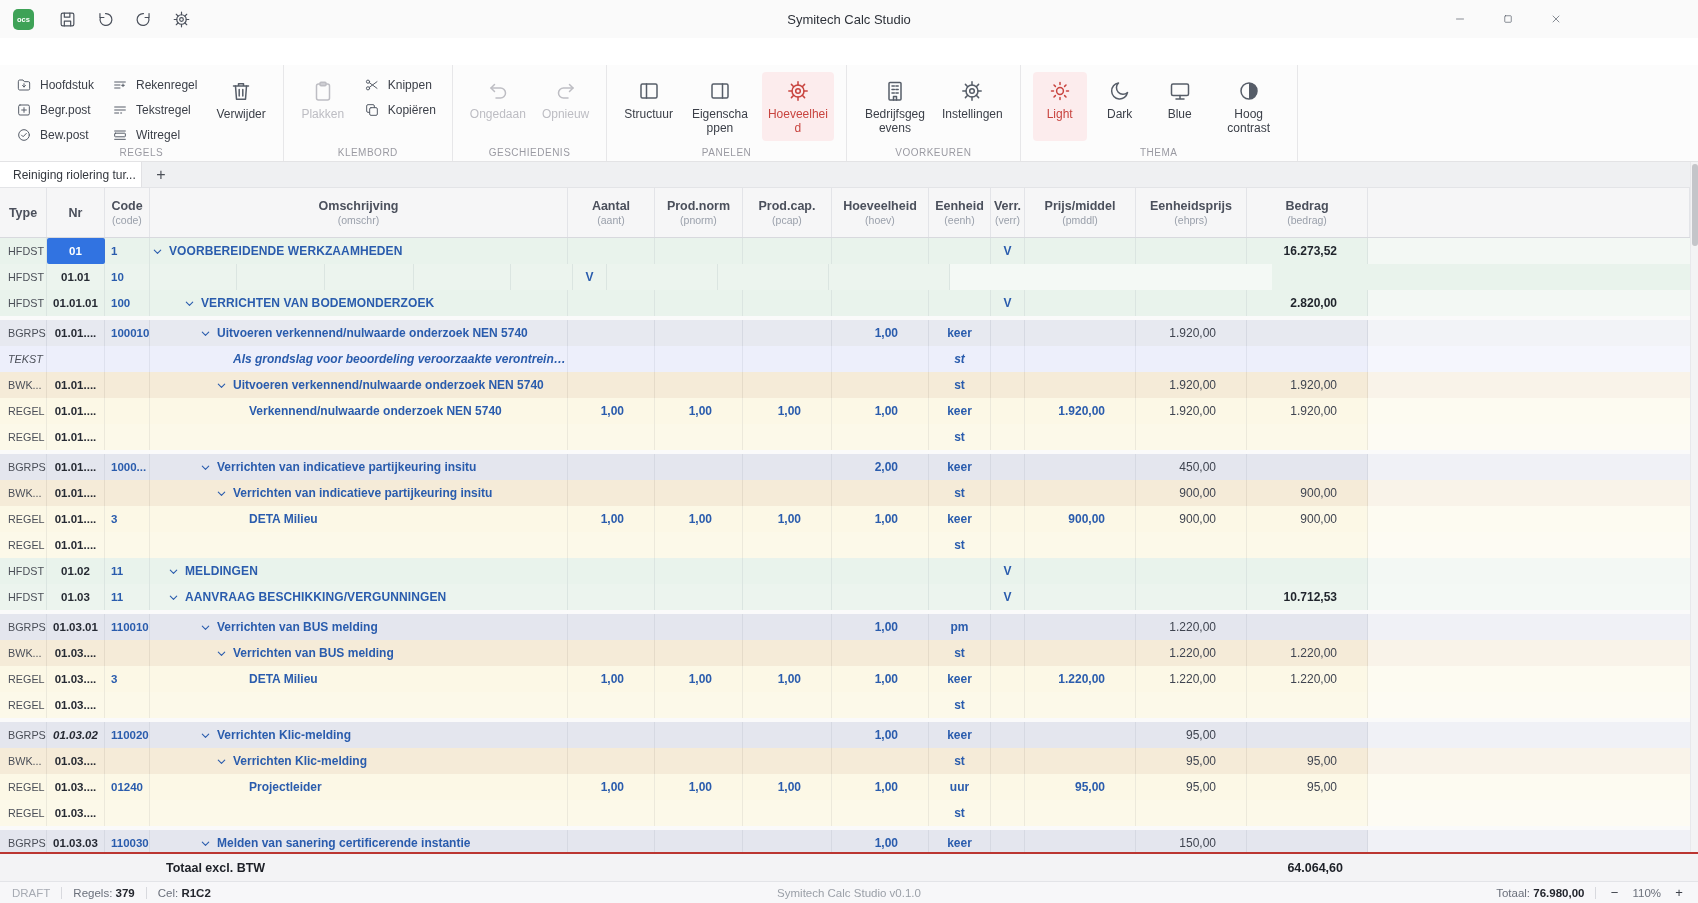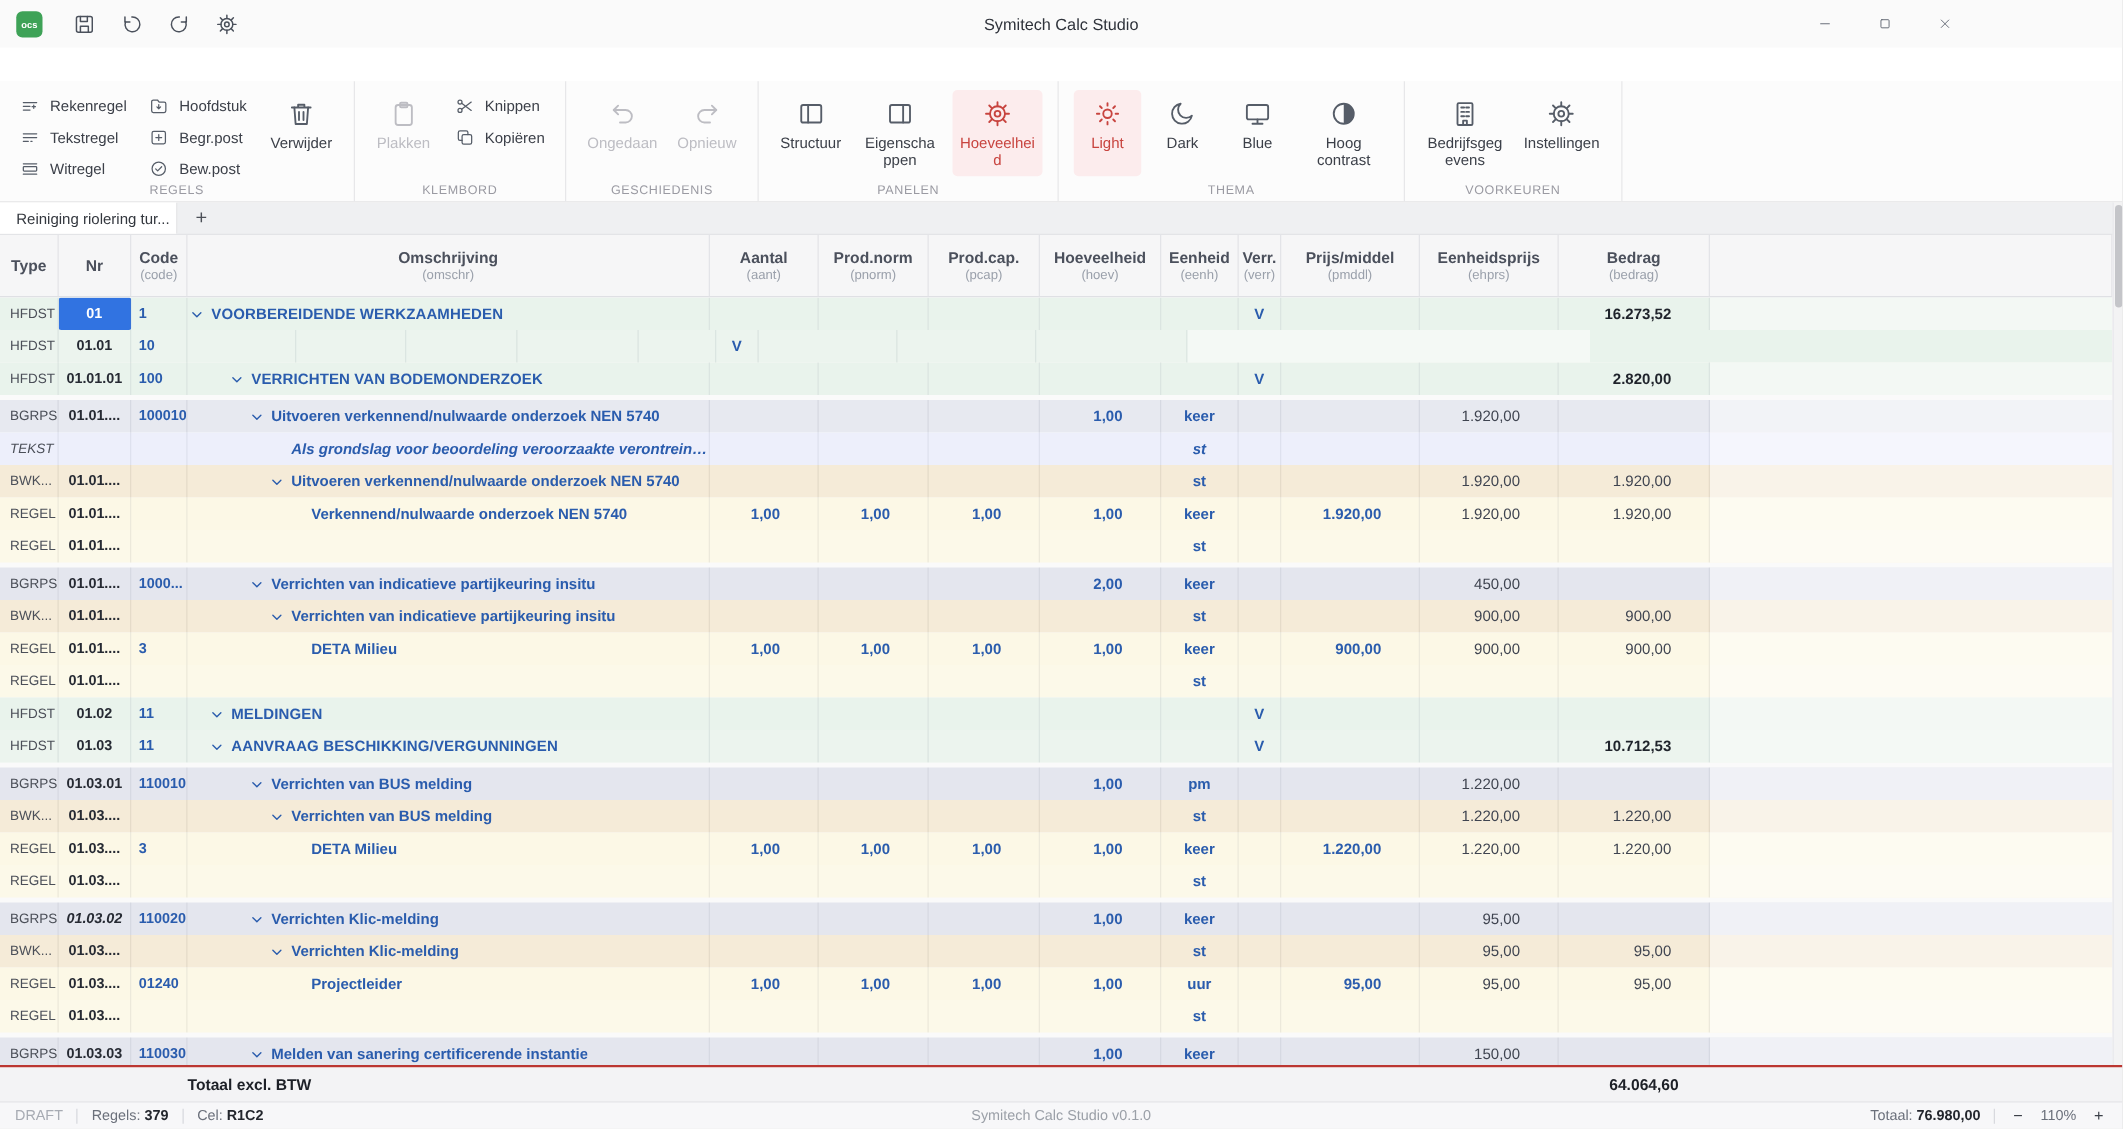--- a/index.html
+++ b/index.html
@@ -101,21 +101,21 @@
   .k-tekst .c-mid { font-style:italic; }
   .v-blue { color:#2a5cad; font-weight:600; }
   .v-gray { color:#3f4450; }
   .v-bold { color:#1f232b; font-weight:700; }
   .c-fill { background:rgba(255,255,255,.45); border-right:none; }
 
   .redline { position:absolute; top:852px; left:0; right:0; height:2px;
     background:var(--total-separator,#bb3631); }
   .totalbar { position:absolute; top:854px; left:0; right:0; height:27px;
     background:#f3f3f5; }
-  .totalbar .tl { position:absolute; left:150px; top:0; height:27px; display:flex;
+  .totalbar .tl { position:absolute; left:166px; top:0; height:27px; display:flex;
     align-items:center; font-size:12.5px; font-weight:700; color:#1d2027; }
   .totalbar .tv { position:absolute; right:355px; top:0; height:27px; display:flex;
     align-items:center; font-size:12.5px; font-weight:700; color:#1d2027; }
 
   .vscroll { position:absolute; top:162px; right:0; width:8px; height:690px;
     background:#f3f3f4; border-left:1px solid #e8e8eb; }
   .vthumb { position:absolute; top:2px; left:1px; width:6px; height:82px;
     background:#c4c5c9; border-radius:3px; }
 
   
@@ -192,20 +192,49 @@
   </div>
 
 
   <div class="ribbon">
       <div class="rgroup">
         <div class="rgrow">
           <div class="rstack">
             <div class="rbtn-s">
               <span class="ic">
                 <svg viewBox="0 0 24 24" width="16" height="16" fill="none" stroke="currentColor" stroke-width="1.5" stroke-linecap="round" stroke-linejoin="round">
+                  <path d="M3.5 6.5a2 2 0 0 1 2-2h5l2 2.5h6a2 2 0 0 1 2 2v8.5a2 2 0 0 1-2 2h-13a2 2 0 0 1-2-2z"></path>
+                  <path d="M12 10v5M9.8 12.8 12 15l2.2-2.2"></path>
+                </svg>
+              </span>
+              <span class="lbl">Hoofdstuk</span>
+            </div>
+            <div class="rbtn-s">
+              <span class="ic">
+                <svg viewBox="0 0 24 24" width="16" height="16" fill="none" stroke="currentColor" stroke-width="1.5" stroke-linecap="round" stroke-linejoin="round">
+                  <rect x="4" y="4.5" width="16" height="15" rx="2"></rect>
+                  <path d="M12 8.5v7M8.5 12h7"></path>
+                </svg>
+              </span>
+              <span class="lbl">Begr.post</span>
+            </div>
+            <div class="rbtn-s">
+              <span class="ic">
+                <svg viewBox="0 0 24 24" width="16" height="16" fill="none" stroke="currentColor" stroke-width="1.5" stroke-linecap="round" stroke-linejoin="round">
+                  <circle cx="12" cy="12" r="8"></circle>
+                  <path d="M8.3 12.2l2.4 2.4 4.8-5"></path>
+                </svg>
+              </span>
+              <span class="lbl">Bew.post</span>
+            </div>
+          </div>
+          <div class="rstack">
+            <div class="rbtn-s">
+              <span class="ic">
+                <svg viewBox="0 0 24 24" width="16" height="16" fill="none" stroke="currentColor" stroke-width="1.5" stroke-linecap="round" stroke-linejoin="round">
                   <path d="M4 7.5h16M4 12h8M4 16.5h8"></path>
                   <path d="M16.5 10.5v4M14.5 12.5h4"></path>
                 </svg>
               </span>
               <span class="lbl">Rekenregel</span>
             </div>
             <div class="rbtn-s">
               <span class="ic">
                 <svg viewBox="0 0 24 24" width="16" height="16" fill="none" stroke="currentColor" stroke-width="1.5" stroke-linecap="round" stroke-linejoin="round">
                   <path d="M4 7.5h16M4 12h16M4 16.5h6M13 16.5h1.5"></path>
@@ -214,49 +243,20 @@
               <span class="lbl">Tekstregel</span>
             </div>
             <div class="rbtn-s">
               <span class="ic">
                 <svg viewBox="0 0 24 24" width="16" height="16" fill="none" stroke="currentColor" stroke-width="1.5" stroke-linecap="round" stroke-linejoin="round">
                   <path d="M4 6h16M4 18.5h16"></path>
                   <rect x="4" y="9.3" width="16" height="5.4" rx="1"></rect>
                 </svg>
               </span>
               <span class="lbl">Witregel</span>
-            </div>
-          </div>
-          <div class="rstack">
-            <div class="rbtn-s">
-              <span class="ic">
-                <svg viewBox="0 0 24 24" width="16" height="16" fill="none" stroke="currentColor" stroke-width="1.5" stroke-linecap="round" stroke-linejoin="round">
-                  <path d="M3.5 6.5a2 2 0 0 1 2-2h5l2 2.5h6a2 2 0 0 1 2 2v8.5a2 2 0 0 1-2 2h-13a2 2 0 0 1-2-2z"></path>
-                  <path d="M12 10v5M9.8 12.8 12 15l2.2-2.2"></path>
-                </svg>
-              </span>
-              <span class="lbl">Hoofdstuk</span>
-            </div>
-            <div class="rbtn-s">
-              <span class="ic">
-                <svg viewBox="0 0 24 24" width="16" height="16" fill="none" stroke="currentColor" stroke-width="1.5" stroke-linecap="round" stroke-linejoin="round">
-                  <rect x="4" y="4.5" width="16" height="15" rx="2"></rect>
-                  <path d="M12 8.5v7M8.5 12h7"></path>
-                </svg>
-              </span>
-              <span class="lbl">Begr.post</span>
-            </div>
-            <div class="rbtn-s">
-              <span class="ic">
-                <svg viewBox="0 0 24 24" width="16" height="16" fill="none" stroke="currentColor" stroke-width="1.5" stroke-linecap="round" stroke-linejoin="round">
-                  <circle cx="12" cy="12" r="8"></circle>
-                  <path d="M8.3 12.2l2.4 2.4 4.8-5"></path>
-                </svg>
-              </span>
-              <span class="lbl">Bew.post</span>
             </div>
           </div>
           <div class="rlarge-row">
             <div class="rbtn-l">
               <span class="ic">
                 <svg viewBox="0 0 24 24" width="24" height="24" fill="none" stroke="currentColor" stroke-width="1.5" stroke-linecap="round" stroke-linejoin="round">
                   <path d="M4.5 7h15M9.5 7V4.8h5V7"></path>
                   <path d="M6.5 7l1 13.2h9l1-13.2"></path>
                   <path d="M10.2 10.5v6.5M13.8 10.5v6.5"></path>
                 </svg>
@@ -360,84 +360,84 @@
               </span>
               <span class="lbl">Hoeveelheid</span>
             </div>
           </div>
         </div>
         <div class="rglabel">PANELEN</div>
       </div>
       <div class="rgroup">
         <div class="rgrow">
           <div class="rlarge-row">
-            <div class="rbtn-l active">
-              <span class="ic">
-                <svg viewBox="0 0 24 24" width="24" height="24" fill="none" stroke="currentColor" stroke-width="1.5" stroke-linecap="round" stroke-linejoin="round">
-                  <circle cx="12" cy="12" r="3.4"></circle>
-                  <path d="M12 3.5v2M12 18.5v2M3.5 12h2M18.5 12h2M6 6l1.4 1.4M16.6 16.6 18 18M18 6l-1.4 1.4M7.4 16.6 6 18"></path>
-                </svg>
-              </span>
-              <span class="lbl">Light</span>
-            </div>
             <div class="rbtn-l">
               <span class="ic">
                 <svg viewBox="0 0 24 24" width="24" height="24" fill="none" stroke="currentColor" stroke-width="1.5" stroke-linecap="round" stroke-linejoin="round">
-                  <path d="M19.5 13.5A8 8 0 1 1 10.5 4a6.5 6.5 0 0 0 9 9.5z"></path>
-                </svg>
-              </span>
-              <span class="lbl">Dark</span>
+                  <rect x="6" y="3.5" width="12" height="17.5" rx="1"></rect>
+                  <path d="M9 7h2.3M12.9 7h2.3M9 10.5h2.3M12.9 10.5h2.3M9 14h2.3M12.9 14h2.3M10.5 21v-3.5h3V21"></path>
+                </svg>
+              </span>
+              <span class="lbl">Bedrijfsgegevens</span>
             </div>
             <div class="rbtn-l">
               <span class="ic">
                 <svg viewBox="0 0 24 24" width="24" height="24" fill="none" stroke="currentColor" stroke-width="1.5" stroke-linecap="round" stroke-linejoin="round">
-                  <rect x="3.5" y="5" width="17" height="11.5" rx="1.5"></rect>
-                  <path d="M12 16.5V20M8 20h8"></path>
-                </svg>
-              </span>
-              <span class="lbl">Blue</span>
-            </div>
-            <div class="rbtn-l">
-              <span class="ic">
-                <svg viewBox="0 0 24 24" width="24" height="24" fill="none" stroke="currentColor" stroke-width="1.5" stroke-linecap="round" stroke-linejoin="round">
-                  <circle cx="12" cy="12" r="8"></circle>
-                  <path d="M12 4a8 8 0 0 1 0 16z" fill="currentColor" stroke="none"></path>
-                </svg>
-              </span>
-              <span class="lbl">Hoog contrast</span>
+                  <circle cx="12" cy="12" r="6"></circle>
+                  <circle cx="12" cy="12" r="2.3"></circle>
+                  <path d="M12 2.8v3.2M12 18v3.2M2.8 12H6M18 12h3.2M5.4 5.4l2.3 2.3M16.3 16.3l2.3 2.3M18.6 5.4l-2.3 2.3M7.7 16.3l-2.3 2.3"></path>
+                </svg>
+              </span>
+              <span class="lbl">Instellingen</span>
             </div>
           </div>
         </div>
-        <div class="rglabel">THEMA</div>
+        <div class="rglabel">VOORKEUREN</div>
       </div>
       <div class="rgroup">
         <div class="rgrow">
           <div class="rlarge-row">
+            <div class="rbtn-l active">
+              <span class="ic">
+                <svg viewBox="0 0 24 24" width="24" height="24" fill="none" stroke="currentColor" stroke-width="1.5" stroke-linecap="round" stroke-linejoin="round">
+                  <circle cx="12" cy="12" r="3.4"></circle>
+                  <path d="M12 3.5v2M12 18.5v2M3.5 12h2M18.5 12h2M6 6l1.4 1.4M16.6 16.6 18 18M18 6l-1.4 1.4M7.4 16.6 6 18"></path>
+                </svg>
+              </span>
+              <span class="lbl">Light</span>
+            </div>
             <div class="rbtn-l">
               <span class="ic">
                 <svg viewBox="0 0 24 24" width="24" height="24" fill="none" stroke="currentColor" stroke-width="1.5" stroke-linecap="round" stroke-linejoin="round">
-                  <rect x="6" y="3.5" width="12" height="17.5" rx="1"></rect>
-                  <path d="M9 7h2.3M12.9 7h2.3M9 10.5h2.3M12.9 10.5h2.3M9 14h2.3M12.9 14h2.3M10.5 21v-3.5h3V21"></path>
-                </svg>
-              </span>
-              <span class="lbl">Bedrijfsgegevens</span>
+                  <path d="M19.5 13.5A8 8 0 1 1 10.5 4a6.5 6.5 0 0 0 9 9.5z"></path>
+                </svg>
+              </span>
+              <span class="lbl">Dark</span>
             </div>
             <div class="rbtn-l">
               <span class="ic">
                 <svg viewBox="0 0 24 24" width="24" height="24" fill="none" stroke="currentColor" stroke-width="1.5" stroke-linecap="round" stroke-linejoin="round">
-                  <circle cx="12" cy="12" r="6"></circle>
-                  <circle cx="12" cy="12" r="2.3"></circle>
-                  <path d="M12 2.8v3.2M12 18v3.2M2.8 12H6M18 12h3.2M5.4 5.4l2.3 2.3M16.3 16.3l2.3 2.3M18.6 5.4l-2.3 2.3M7.7 16.3l-2.3 2.3"></path>
-                </svg>
-              </span>
-              <span class="lbl">Instellingen</span>
+                  <rect x="3.5" y="5" width="17" height="11.5" rx="1.5"></rect>
+                  <path d="M12 16.5V20M8 20h8"></path>
+                </svg>
+              </span>
+              <span class="lbl">Blue</span>
+            </div>
+            <div class="rbtn-l">
+              <span class="ic">
+                <svg viewBox="0 0 24 24" width="24" height="24" fill="none" stroke="currentColor" stroke-width="1.5" stroke-linecap="round" stroke-linejoin="round">
+                  <circle cx="12" cy="12" r="8"></circle>
+                  <path d="M12 4a8 8 0 0 1 0 16z" fill="currentColor" stroke="none"></path>
+                </svg>
+              </span>
+              <span class="lbl">Hoog contrast</span>
             </div>
           </div>
         </div>
-        <div class="rglabel">VOORKEUREN</div>
+        <div class="rglabel">THEMA</div>
       </div>
     </div>
 
   <div class="sheettabs">
     <div class="stab">Reiniging riolering tur...</div>
     <div class="stab-add">+</div>
   </div>
 
   <div class="grid-header">
       <div class="hc" style="width: 47px;">

